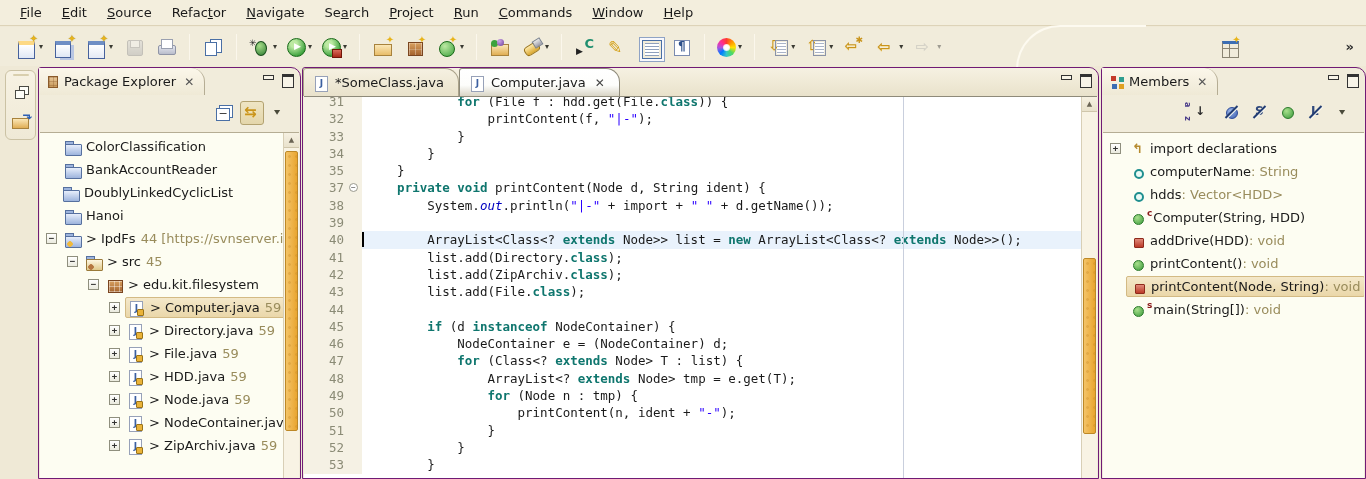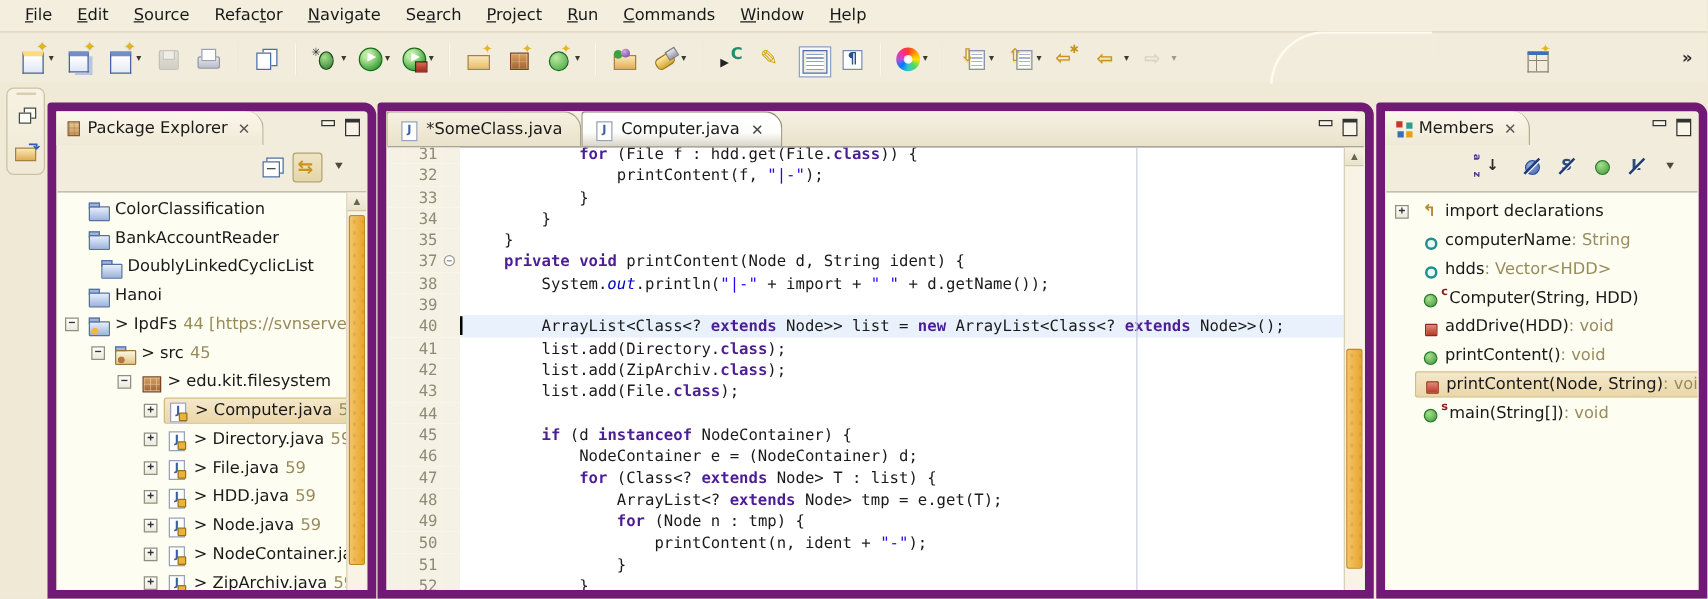--- a/index.html
+++ b/index.html
@@ -114,21 +114,21 @@
       display:flex; flex-direction:column; align-items:center; padding-top:3px; }
   .fs-handle { width:16px; height:2px; background:#d9cfae; border-radius:1px; margin-bottom:5px; }
   .fs-btn { width:24px; height:24px; position:relative; margin-bottom:3px; }
   .ic-restore::before { content:""; position:absolute; left:6px; top:9px; width:8px; height:7px;
       border:1px solid #4a4a44; background:#fdfdf8; box-shadow:4px -4px 0 -1px #fdfdf8, 4px -4px 0 0 #4a4a44; }
   .ic-openfold::before { content:""; position:absolute; left:3px; top:10px; width:15px; height:9px;
       background:linear-gradient(#fbe7b6,#e0ae55); border:1px solid #a8823c; }
   .ic-openfold::after { content:"⬎"; position:absolute; right:0px; top:0px; font-size:12px; font-weight:bold; color:#2c5fb4; }
 
   
-  .panel { position:absolute; top:15px; bottom:0; border:7px solid #701a75; border-radius:3px 10px 0 0; background:#f1ecdb; }
+  .panel { position:absolute; top:0; bottom:0; border:1px solid #701a75; border-radius:3px 10px 0 0; background:#f1ecdb; }
   .ptab-row { height:27px; display:flex; align-items:center; position:relative; }
   .ptab { height:27px; display:flex; align-items:center; gap:5px; padding:0 10px 0 8px;
       border-right:1px solid #b5ad94; border-radius:0 14px 0 0;
       background:linear-gradient(#fbf7ea,#efe9d6); white-space:nowrap; }
   .ptab .close { color:#555; font-size:12px; margin-left:3px; }
   .minmax { position:absolute; right:6px; top:6px; display:flex; gap:8px; }
   .wbtn { width:12px; height:11px; position:relative; }
   .wbtn.min::before { content:""; position:absolute; left:1px; top:1px; width:9px; height:3px; border:1px solid #333; background:#f8f4e8; }
   .wbtn.max::before { content:""; position:absolute; left:0px; top:0px; width:10px; height:10px; border:1px solid #333; border-top:3px solid #333; background:#f8f4e8; }
   .ptools { height:36px; display:flex; align-items:center; justify-content:flex-end; gap:4px; padding-right:8px; }
@@ -198,21 +198,21 @@
   .codepane { position:absolute; left:0; top:-4px; right:16px; bottom:0; font:12.5px/17.3px "DejaVu Sans Mono",monospace; }
   .cline { display:flex; height:17.3px; align-items:stretch; }
   .ann { width:13px; background:#f5f1e4; flex:none; }
   .lnum { width:30px; background:#f5f1e4; color:#8b8b76; text-align:right; padding-right:3px; flex:none; }
   .foldc { width:15px; background:#f5f1e4; flex:none; position:relative; }
   .foldm { position:absolute; left:2px; top:4px; width:9px; height:9px; border:1px solid #9a9a8e; border-radius:50%;
       background:#fff; font:8px/7px "DejaVu Sans Mono",monospace; color:#555; text-align:center; }
   .ctext { flex:1; padding-left:5px; white-space:pre; position:relative; }
   .cline.current .ctext { background:#e9f2fc; }
   .caret { position:absolute; left:0px; top:1px; width:2px; height:15px; background:#000; }
-  .tk-k { color:#4c1d95; font-weight:bold; }
+  .tk-k { color:#0f766e; font-weight:bold; }
   .tk-s { color:#2a00ff; }
   .tk-o { color:#0000c0; font-style:italic; }
   .printmargin { position:absolute; top:0; bottom:0; width:1px; background:#c9cfdd; left:599px; }
 
   
   .mem { left:1101px; width:265px; }
   .mem-icon { width:14px; height:14px; position:relative; }
   .mem-icon::before { content:""; position:absolute; left:1px; top:1px; width:5px; height:5px; background:#c43a2a;
       box-shadow:8px 1px 0 0 #2f9e8f, 1px 8px 0 0 #3c6eb4, 8px 8px 0 0 #e0a020; }
   .membody { position:absolute; left:1px; right:1px; top:64px; bottom:0;
@@ -396,21 +396,21 @@
               <span class="lbl">ColorClassification</span>
             </span>
           </div>
           <div class="trow" style="padding-left: 6px;">
             <span class="exp blank"></span>
             <span class="selwrap">
               <span class="ti ti-folder"></span>
               <span class="lbl">BankAccountReader</span>
             </span>
           </div>
-          <div class="trow" style="padding-left: 16px;">
+          <div class="trow" style="padding-left: 4px;">
             <span class="exp blank"></span>
             <span class="selwrap">
               <span class="ti ti-folder"></span>
               <span class="lbl">DoublyLinkedCyclicList</span>
             </span>
           </div>
           <div class="trow" style="padding-left: 6px;">
             <span class="exp blank"></span>
             <span class="selwrap">
               <span class="ti ti-folder"></span>

